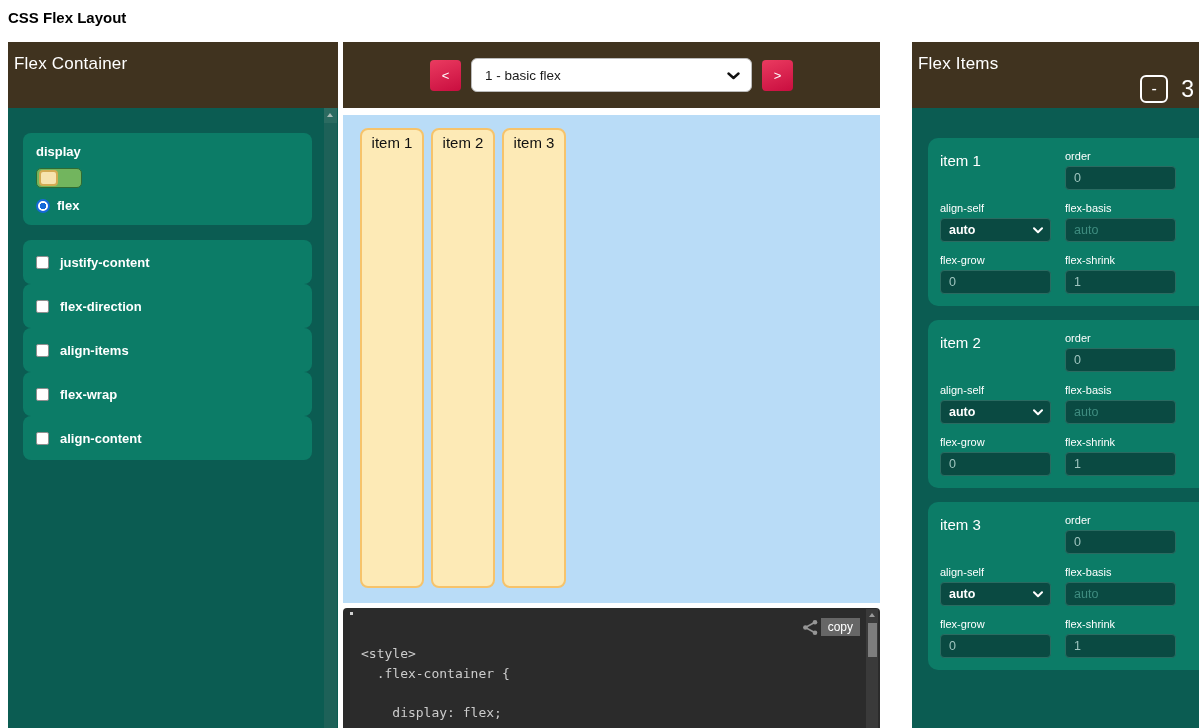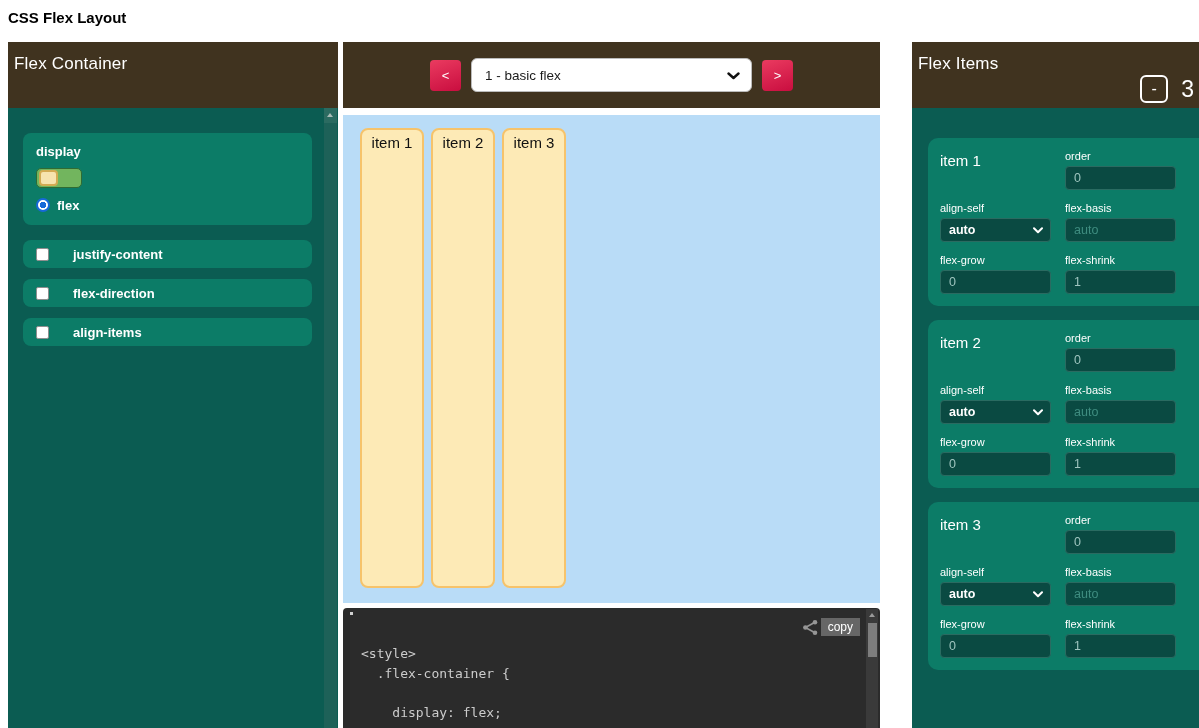--- a/index.html
+++ b/index.html
@@ -25,26 +25,26 @@
   .tri-up { position: absolute; left: 3px; top: 5px; width: 0; height: 0;
     border-left: 3.5px solid transparent; border-right: 3.5px solid transparent; border-bottom: 4px solid #a9bcb7; }
 
   
   .left-pad { padding: 25px 26px 8px 15px; }
   .card { background: #0c7c67; border-radius: 8px; }
   .display-card { padding: 11px 13px 12px 13px; margin-bottom: 15px; }
   .display-card .lbl { font-size: 13px; font-weight: 700; color: #fff; }
   .toggle { margin-top: 9px; width: 46px; height: 20px; background: #72b55e; border: 1px solid #2f6b33; border-radius: 5px; position: relative; cursor: pointer; }
   .toggle .knob { position: absolute; left: 2px; top: 1px; width: 19px; height: 16px; background: #f6e3ae; border: 2px solid #d2ab52; border-radius: 4px; }
-  .radio-row { margin-top: 10px; display: flex; align-items: flex-start; gap: 7px; }
+  .radio-row { margin-top: 10px; display: flex; align-items: center; gap: 7px; }
   .radio { width: 14px; height: 14px; border-radius: 50%; border: 2px solid #1669d8;
     background: radial-gradient(circle, #1669d8 0 3px, #ffffff 3.5px); }
   .radio-row .lbl { font-size: 13px; font-weight: 700; color: #fff; }
 
-  .prop-card { height: 28px; display: flex; align-items: center; gap: 24px; padding: 0 13px; margin-bottom: 11px; }
+  .prop-card { height: 44px; display: flex; align-items: center; gap: 11px; padding: 0 13px; }
   .cb { appearance: none; -webkit-appearance: none; width: 13px; height: 13px; background: #fff; border: 1px solid #8f8f8f; border-radius: 2px; }
   .prop-card .lbl { font-size: 13px; font-weight: 700; color: #fff; }
 
   
   .mid-controls { height: 100%; display: flex; align-items: center; justify-content: center; gap: 10px; }
   .nav-btn { width: 31px; height: 31px; border: none; border-radius: 4px; color: #fff; font-size: 13px;
     background: linear-gradient(160deg, #ea3b60 0%, #c90d3f 100%); cursor: pointer; font-family: "Liberation Sans", sans-serif; }
   .select-wrap { position: relative; }
   .select-light { appearance: none; -webkit-appearance: none; width: 281px; height: 34px; border: 1px solid #bbb; border-radius: 6px;
     background: #fff; color: #1a1a1a; font-size: 13.5px; padding: 0 43px 0 13px; font-family: "Liberation Sans", sans-serif; }
@@ -115,20 +115,28 @@
         <span class="lbl">justify-content</span>
       </div>
       <div class="card prop-card">
         <input type="checkbox" class="cb" style="">
         <span class="lbl">flex-direction</span>
       </div>
       <div class="card prop-card">
         <input type="checkbox" class="cb" style="">
         <span class="lbl">align-items</span>
       </div>
+      <div class="card prop-card">
+        <input type="checkbox" class="cb" style="">
+        <span class="lbl">flex-wrap</span>
+      </div>
+      <div class="card prop-card">
+        <input type="checkbox" class="cb" style="">
+        <span class="lbl">align-content</span>
+      </div>
     </div>
     <div class="scroll-strip">
       <div class="btn-up">
           <span class="tri-up"></span>
         </div>
     </div>
   </div>
 </div>
 
 <div class="panel panel-mid">

